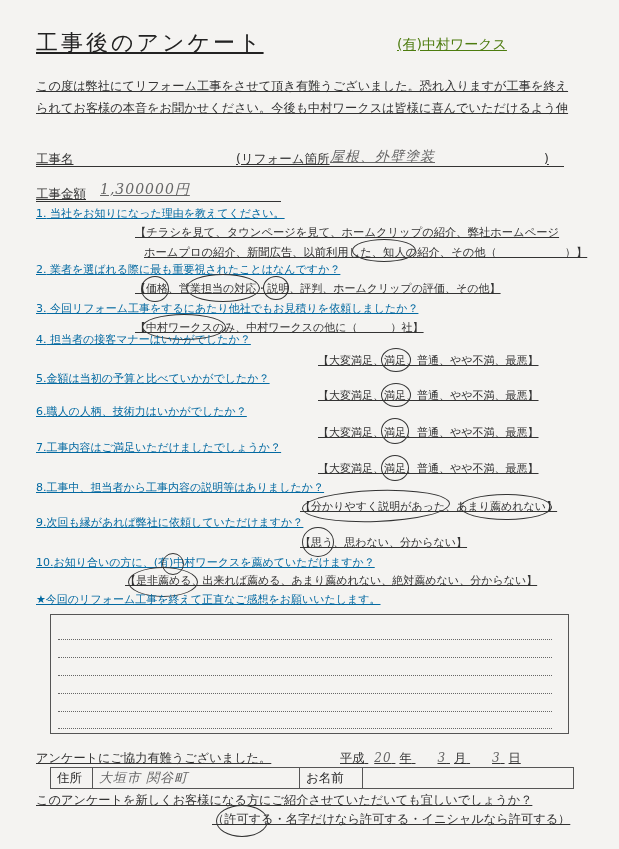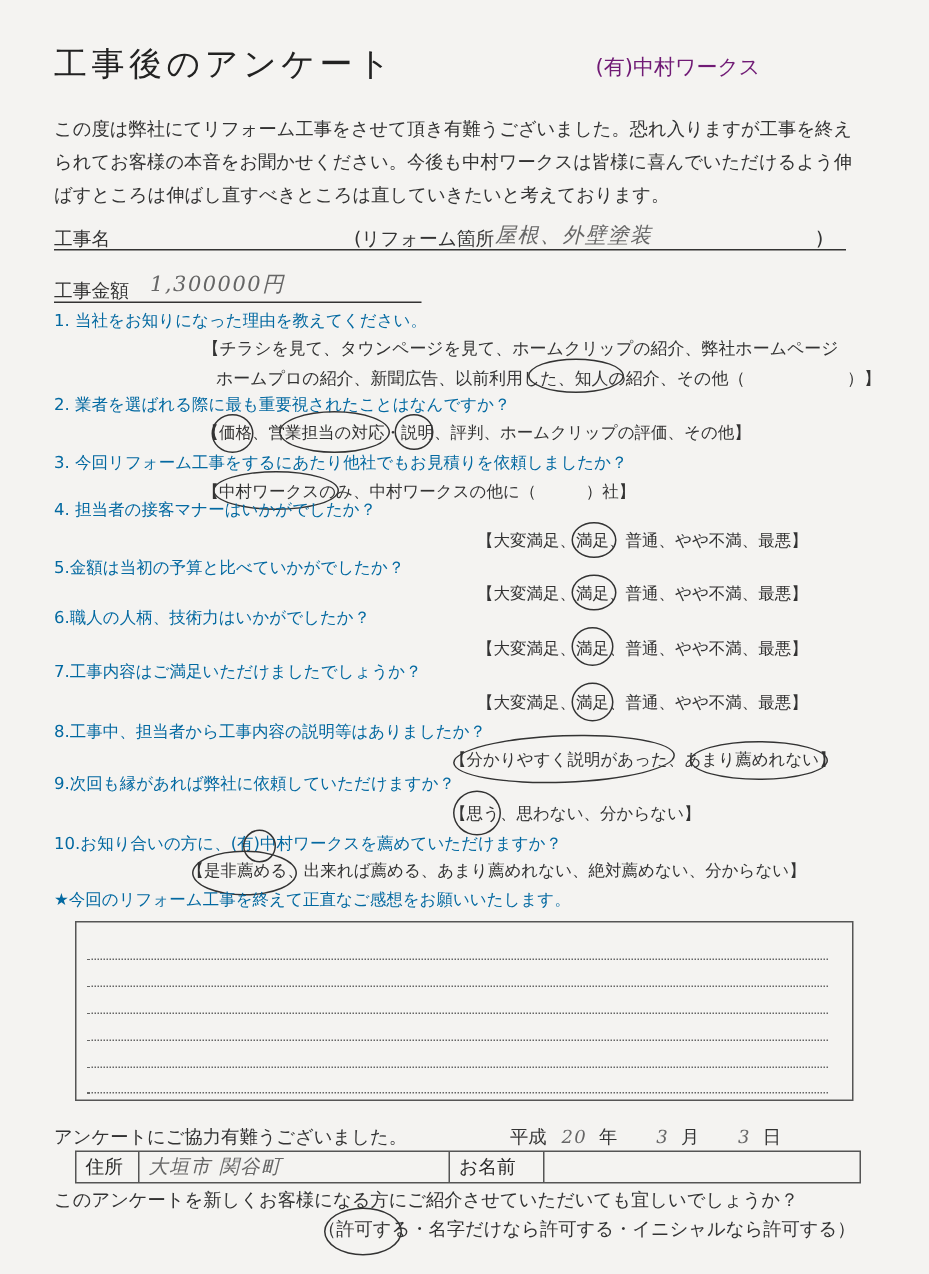--- a/index.html
+++ b/index.html
@@ -3,23 +3,23 @@
 <meta charset="utf-8">
 <style>
   html, body { margin: 0; padding: 0; }
   body {
     width: 619px; height: 849px; overflow: hidden;
     background: #f4f3f1;
     font-family: "DejaVu Sans", "Liberation Sans", sans-serif;
     color: #2a2a2a;
     position: relative;
   }
-  .abs { position: absolute; white-space: nowrap; }
+  .abs { position: absolute; white-space: nowrap; text-decoration: underline; }
   .title { left: 36px; top: 28px; font-size: 22px; letter-spacing: 3px; font-family: "DejaVu Serif", serif; color: #222; }
-  .company { left: 397px; top: 36px; font-size: 14px; color: #701a75; }
+  .company { left: 397px; top: 36px; font-size: 14px; color: #4d7c0f; }
   .intro { left: 36px; top: 75px; font-size: 12.2px; line-height: 22px; color: #333; }
   .field-label { font-size: 12.5px; color: #333; }
   .underline-line { position: absolute; height: 1px; background: #333; }
   .hand { font-family: "DejaVu Serif", serif; font-style: italic; color: #666; font-size: 14px; letter-spacing: 1px; }
   .q { font-size: 11px; color: #0369a1; }
   .opt { font-size: 11px; color: #333; }
   .circle { position: absolute; border: 1.3px solid #333; border-radius: 50%; }
   .box { position: absolute; left: 50px; top: 614px; width: 517px; height: 118px; border: 1.2px solid #555; }
   .dots { position: absolute; left: 58px; width: 494px; height: 0; border-top: 1.3px dotted #666; }
   .small { font-size: 12.2px; color: #333; }
@@ -29,21 +29,20 @@
 </style>
 </head>
 <body>
 
 <div class="abs title">工事後のアンケート</div>
 <div class="abs company">(有)中村ワークス</div>
 
 <div class="abs intro">
   <div>この度は弊社にてリフォーム工事をさせて頂き有難うございました。恐れ入りますが工事を終え</div>
   <div>られてお客様の本音をお聞かせください。今後も中村ワークスは皆様に喜んでいただけるよう伸</div>
-  <div>ばすところは伸ばし直すべきところは直していきたいと考えております。</div>
 </div>
 
 <div class="abs field-label" style="left:36px; top:151px;">工事名</div>
 <div class="abs field-label" style="left:236px; top:151px;">(リフォーム箇所</div>
 <div class="abs hand" style="left:330px; top:148px;">屋根、外壁塗装</div>
 <div class="abs field-label" style="left:544px; top:151px;">)</div>
 <div class="underline-line" style="left:36px; top:166px; width:528px;"></div>
 
 <div class="abs field-label" style="left:36px; top:186px;">工事金額</div>
 <div class="abs hand" style="left:100px; top:181px;">1,300000円</div>

